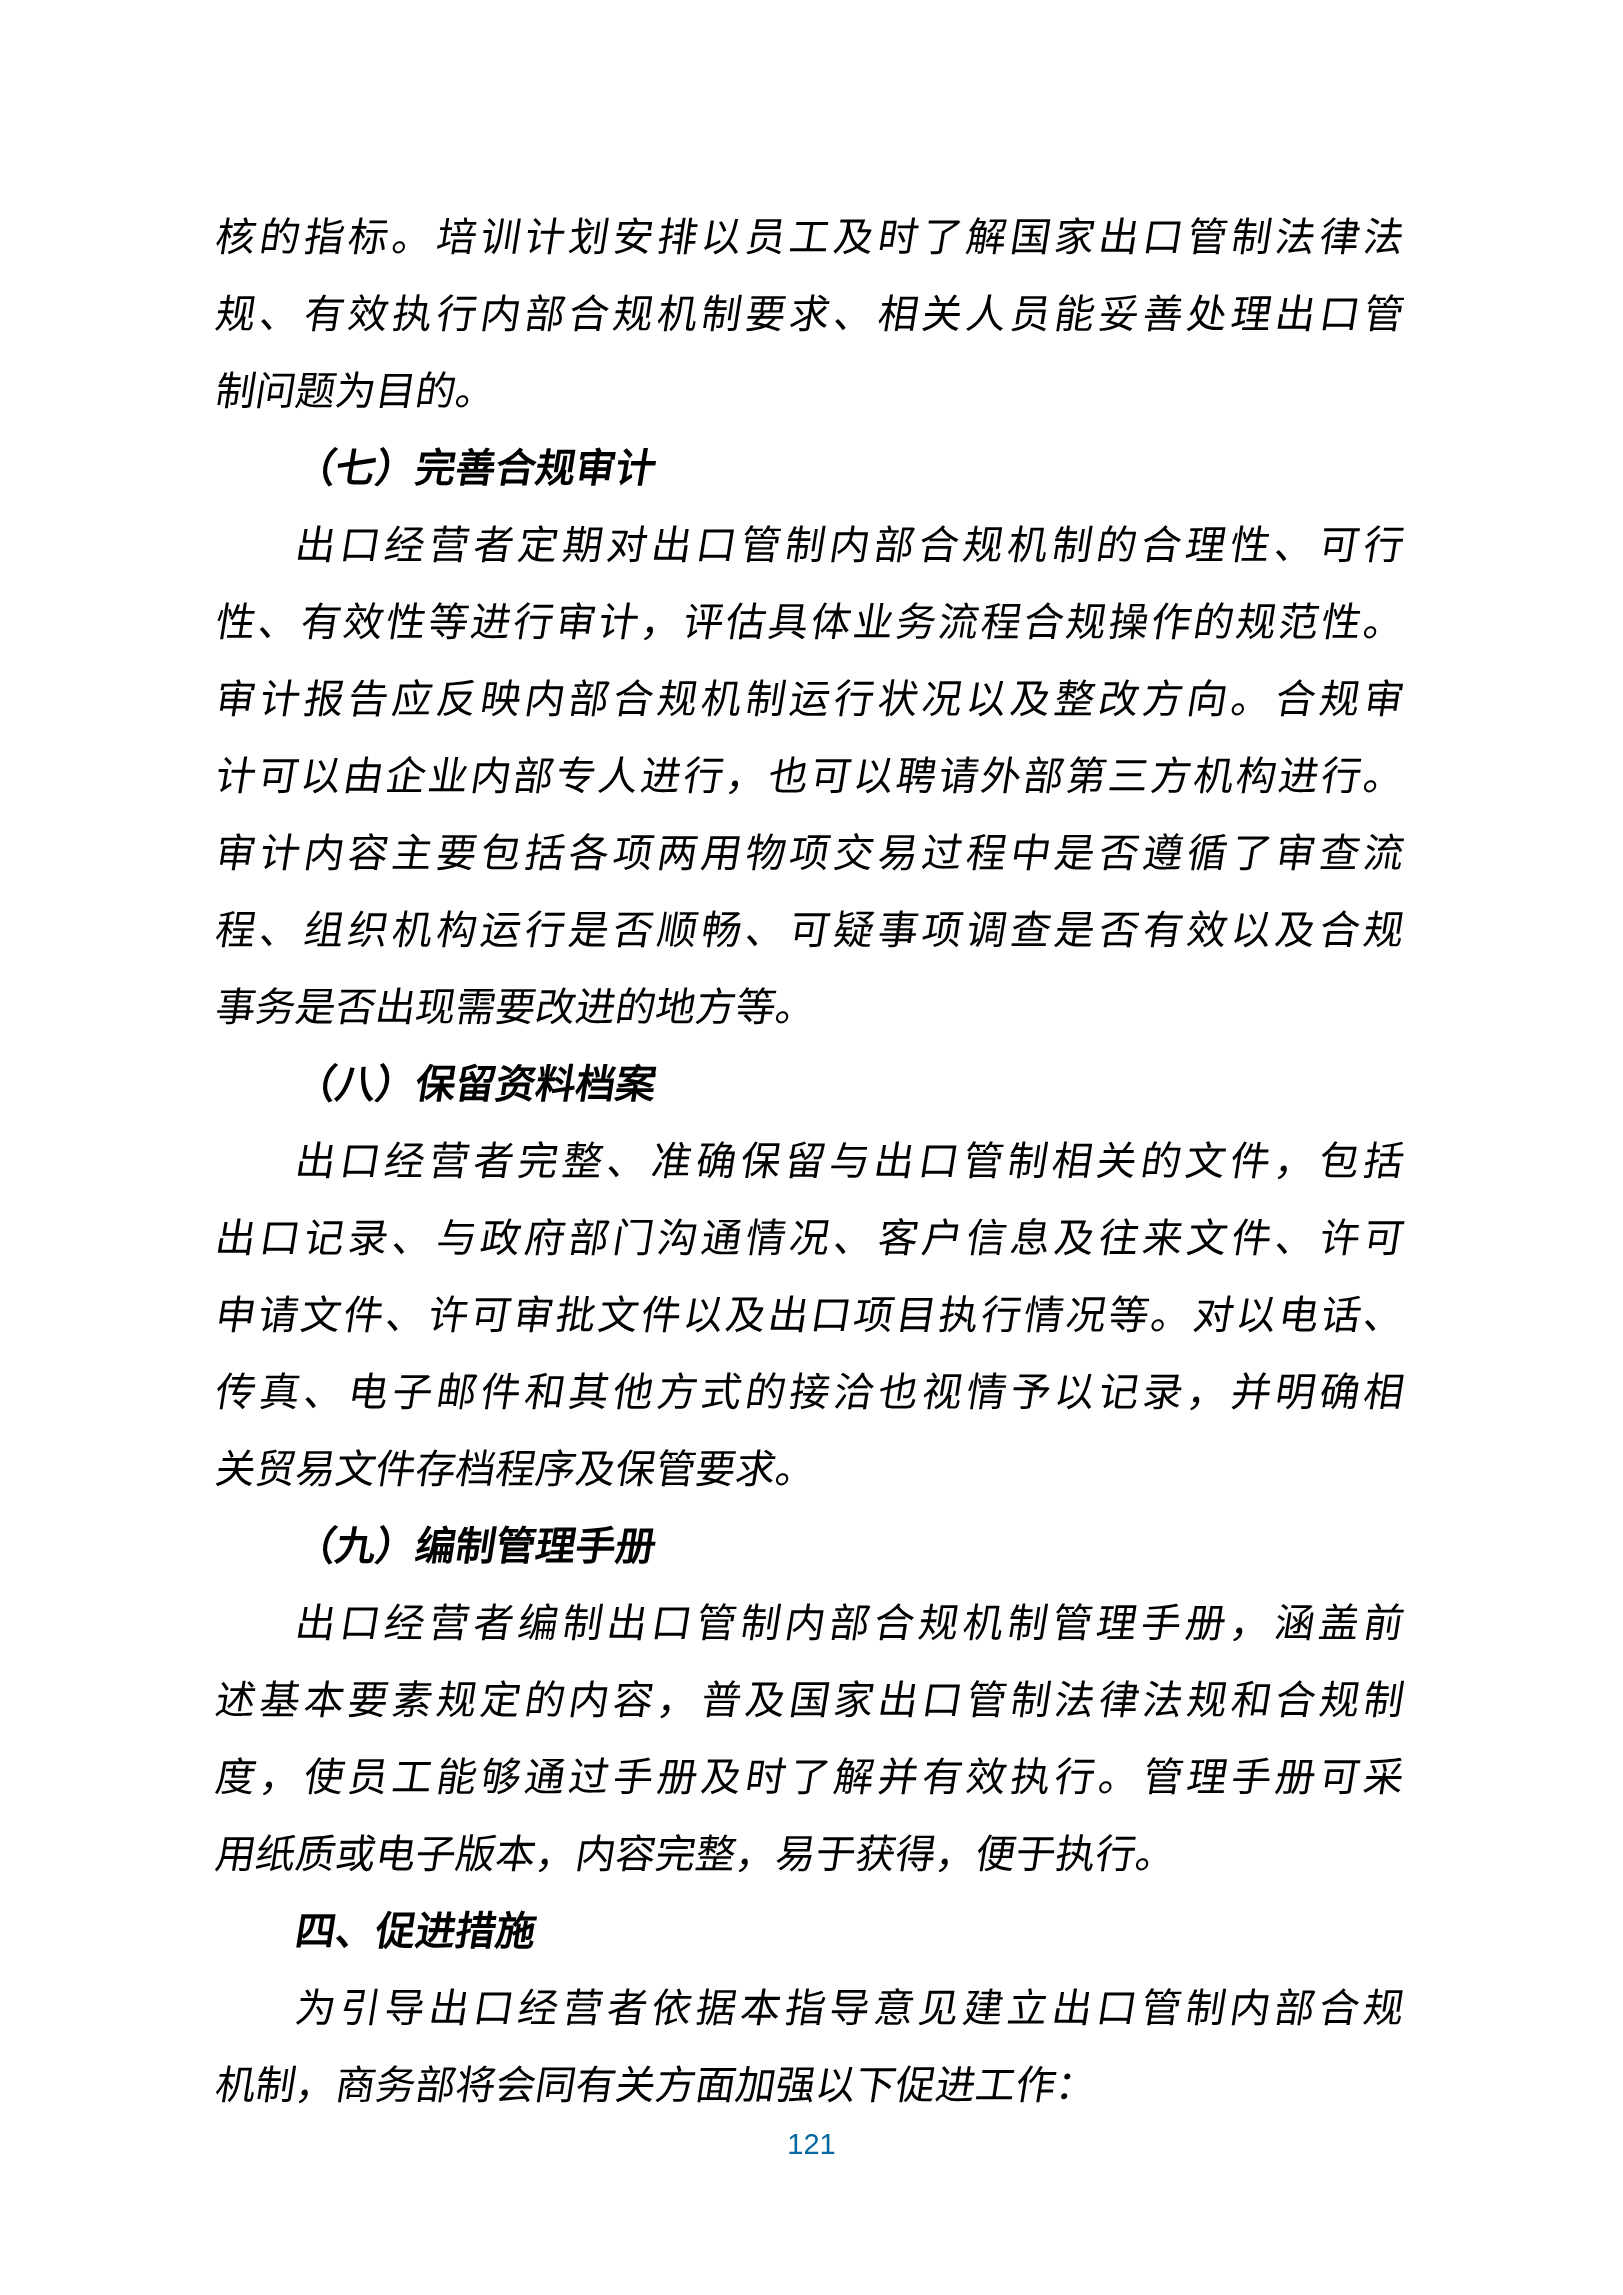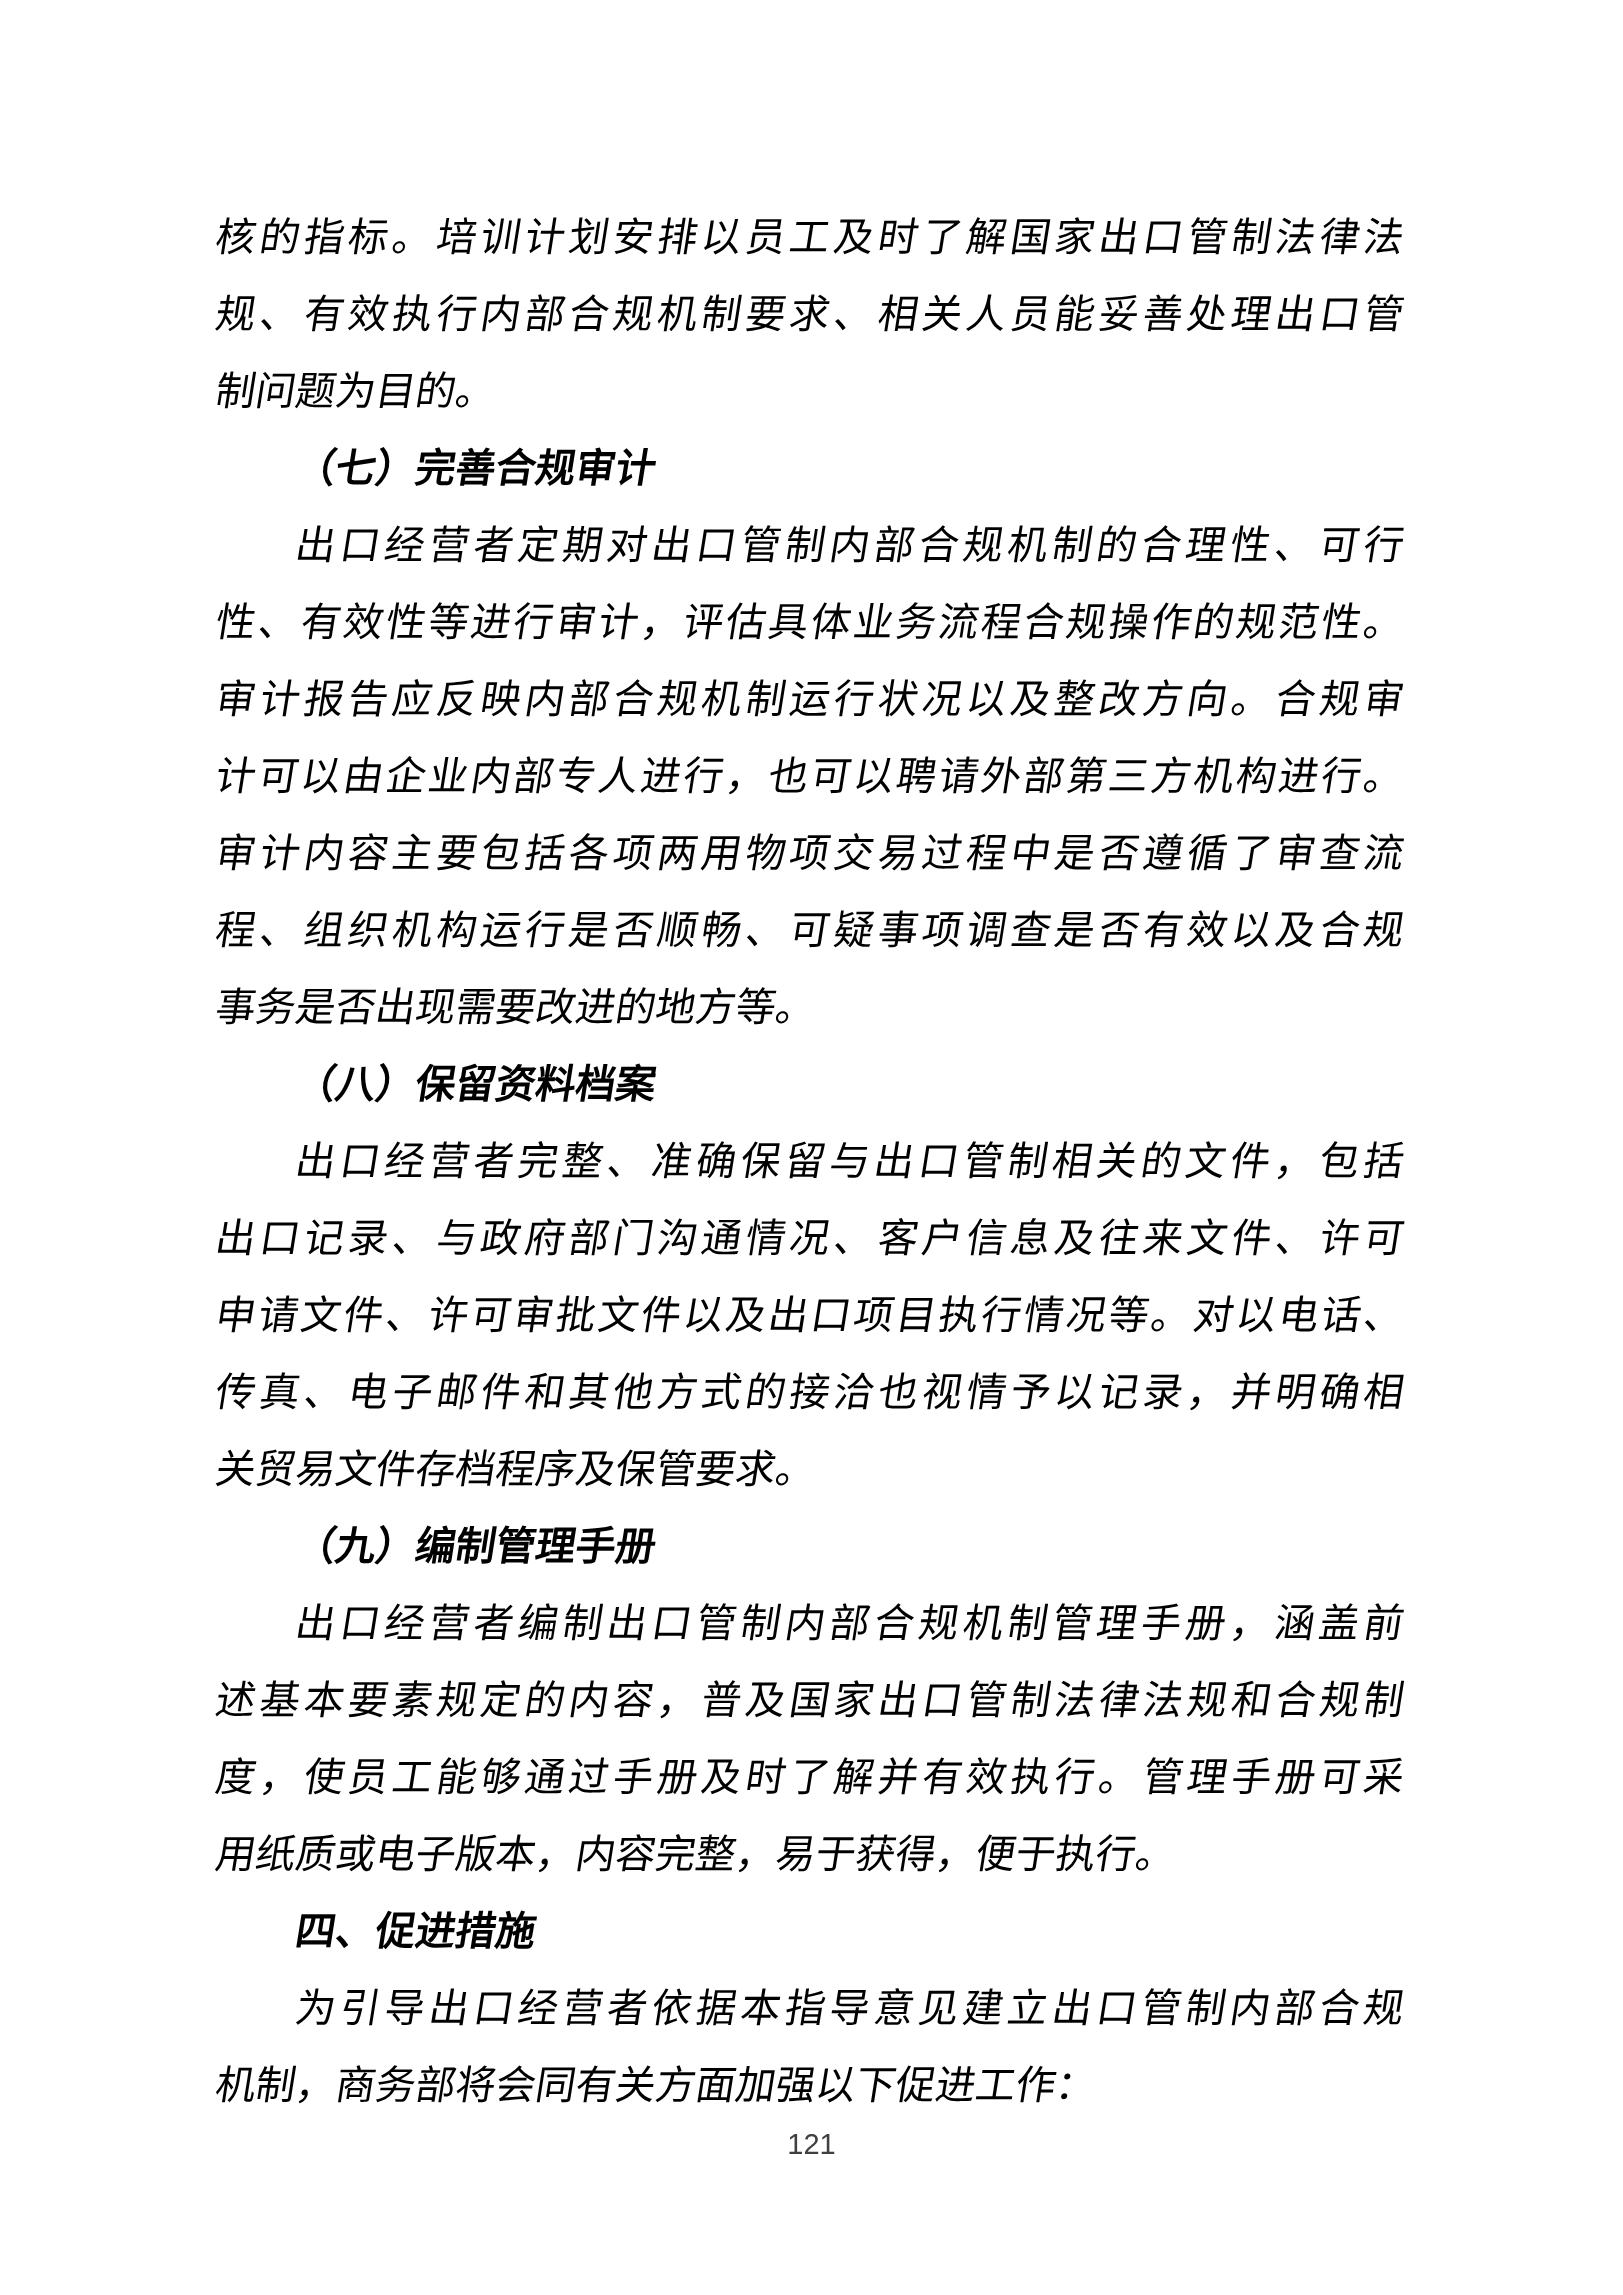--- a/index.html
+++ b/index.html
@@ -47,21 +47,21 @@
     font-weight: 700;
   }
   .page-number {
     position: absolute;
     left: 0;
     top: 2125px;
     width: 1623px;
     text-align: center;
     font-size: 29px;
     line-height: 38px;
-    color: #404040;
+    color: #0369a1;
     font-family: "Liberation Sans", "DejaVu Sans", sans-serif;
   }
 </style>
 </head>
 <body>
 
 <div class="page">
   <div class="text-area" id="doc-body">
       <div class="line j">核的指标。培训计划安排以员工及时了解国家出口管制法律法</div>
       <div class="line j">规、有效执行内部合规机制要求、相关人员能妥善处理出口管</div>

